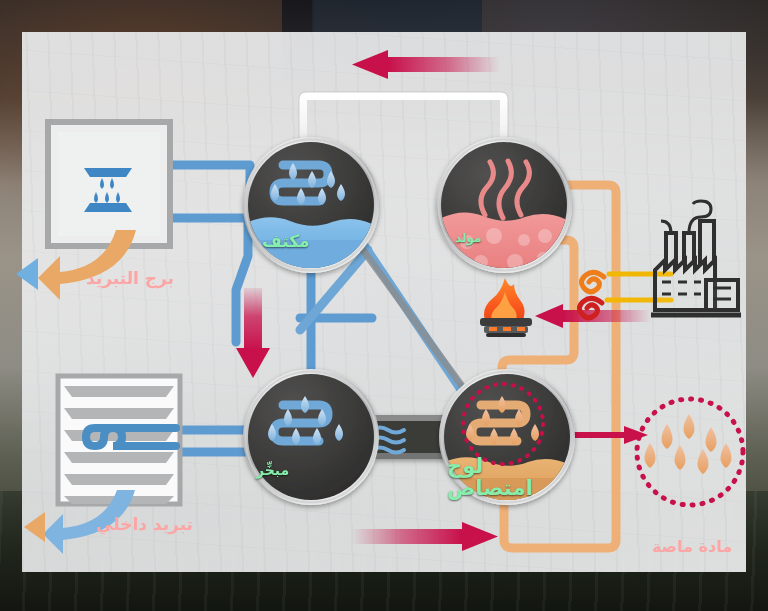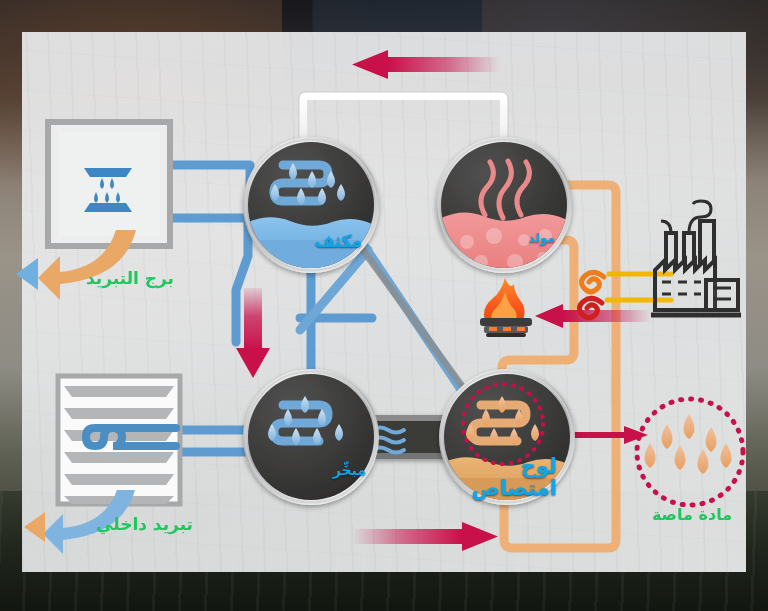--- a/index.html
+++ b/index.html
@@ -34,27 +34,27 @@
   .panel-photo{position:absolute;inset:0;
      background:
        repeating-linear-gradient(88deg, rgba(170,175,180,.10) 0 2px, rgba(0,0,0,0) 2px 22px),
        repeating-linear-gradient(4deg, rgba(160,165,172,.06) 0 1px, rgba(0,0,0,0) 1px 40px);
   }
 
   .abs{position:absolute;}
   svg{display:block;overflow:visible;}
 
   
-  .lbl{position:absolute;font-weight:bold;color:#22c55e;white-space:nowrap;direction:rtl;}
+  .lbl{position:absolute;font-weight:bold;color:#fca5a5;white-space:nowrap;direction:rtl;}
   .lbl-cool-tower{left:86px;top:268px;font-size:17px;}
   .lbl-indoor{left:96px;top:514px;font-size:17px;text-align:center;}
   .lbl-libr{left:632px;top:505px;font-size:16px;line-height:1.25;text-align:center;width:120px;}
-  .lbl-libr b{display:block;}
-
-  .cap{position:absolute;color:#0ea5e9;font-weight:bold;text-align:right;
+  .lbl-libr b{display:block;margin-top:32px;}
+
+  .cap{position:absolute;color:#86efac;font-weight:bold;text-align:left;
        text-shadow:0 1px 2px rgba(0,0,0,.55);direction:rtl;}
   .cap-cond{left:262px;top:231px;width:100px;font-size:17px;}
   .cap-gen{left:455px;top:231px;width:100px;font-size:12px;}
   .cap-evap{left:256px;top:462px;width:110px;font-size:14px;}
   .cap-abs{left:447px;top:455px;width:110px;font-size:21px;line-height:1.05;}
 </style>
 </head>
 <body>
 
 <div id="stage">

